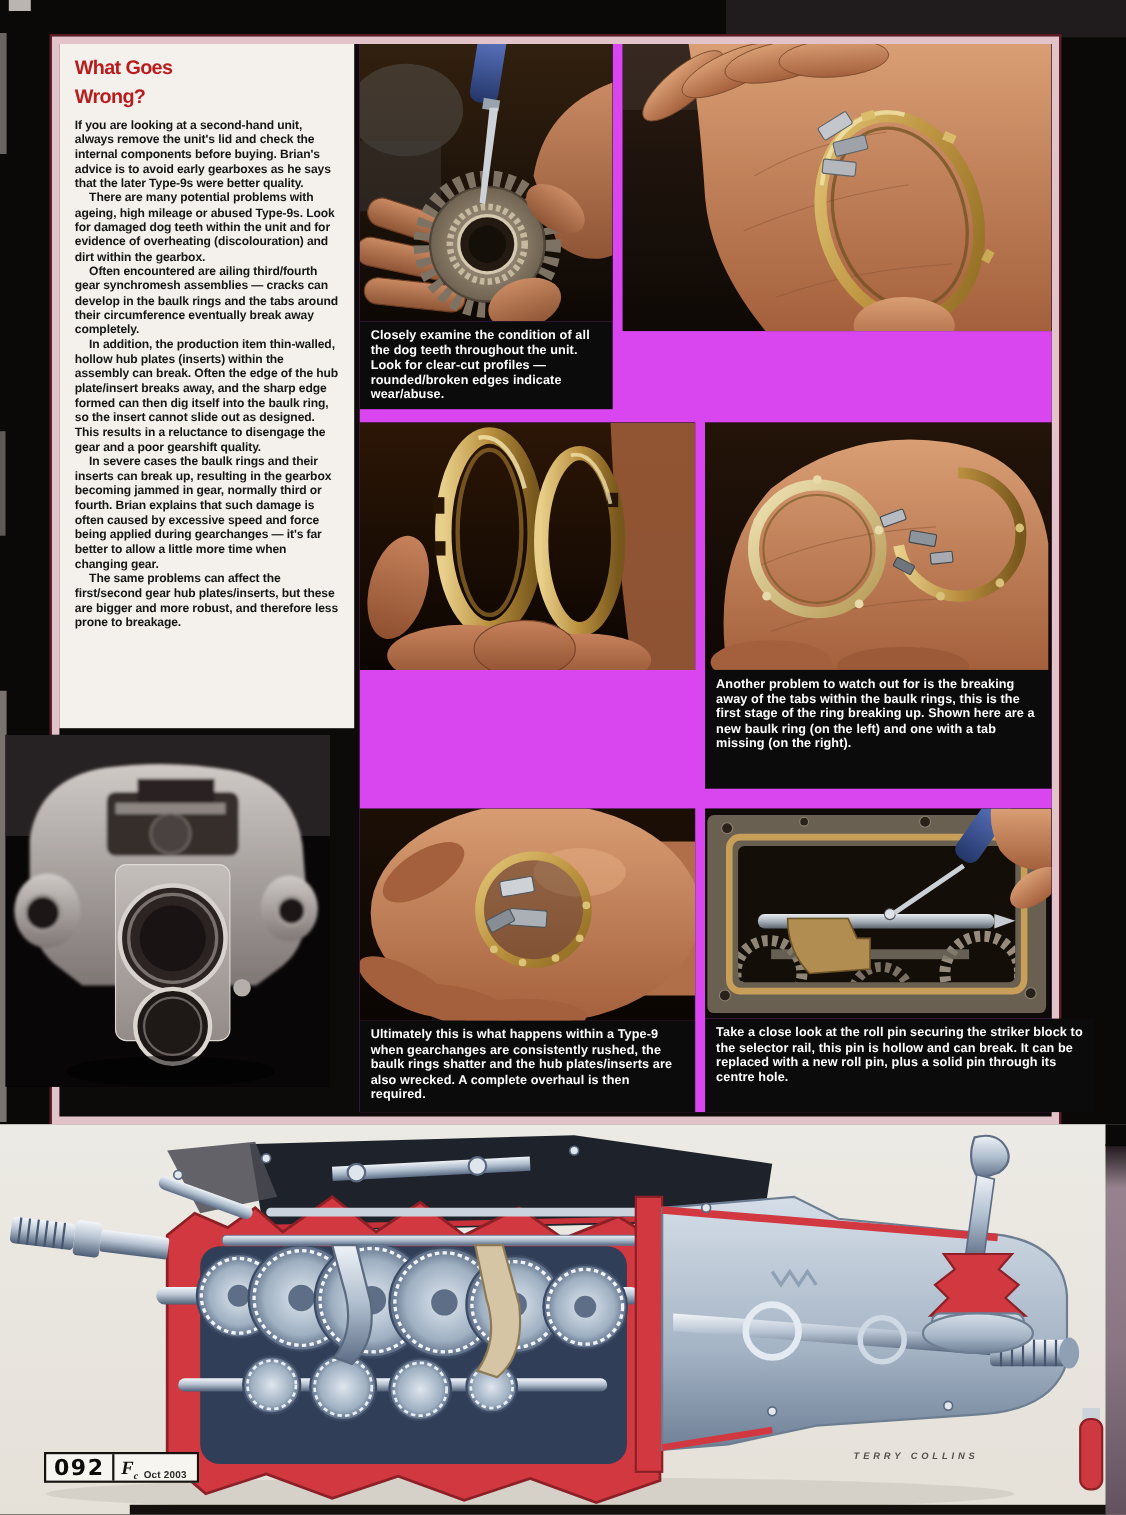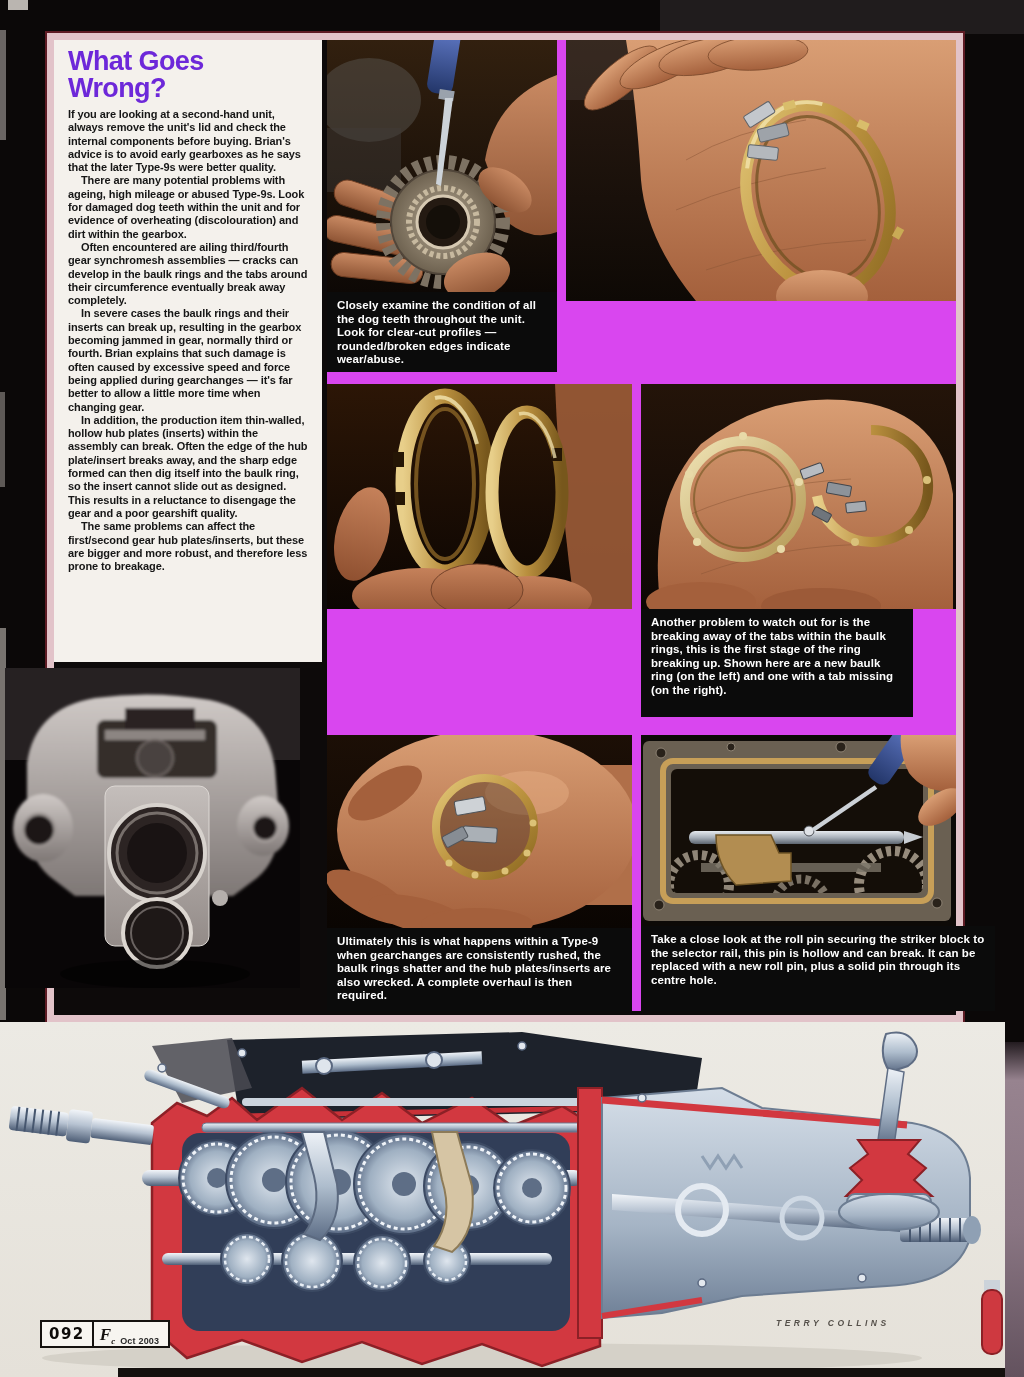--- a/index.html
+++ b/index.html
@@ -23,22 +23,22 @@
     border:7px solid #e2c3c9;outline:2px solid #5e1b24;
     background:#0d0a0a;
   }
 
   
   .intro{
     left:0;top:0;width:268px;height:622px;background:#f4f1ec;
     box-sizing:border-box;padding:5px 12px 0 14px;overflow:hidden;
   }
   .intro h1{
-    margin:3px 0 6px 0;font-size:27px;line-height:27px;letter-spacing:-0.6px;
-    font-weight:bold;color:#6d28d9;
+    margin:3px 0 6px 0;font-size:18px;line-height:27px;letter-spacing:-0.6px;
+    font-weight:bold;color:#b91c1c;
   }
   .intro h1 span{display:block;}
   .intro p{
     margin:0;font-size:11px;font-weight:bold;line-height:13.3px;
     letter-spacing:-0.1px;color:#161616;text-indent:13px;
   }
   .intro p.first{text-indent:0;}
 
   
   .grid{left:273px;top:0;width:629px;height:971px;background:#d946ef;}
@@ -49,21 +49,21 @@
     font-weight:bold;font-size:11.5px;line-height:13.6px;
     box-sizing:border-box;padding:7px 9px 0 10px;letter-spacing:0.1px;
   }
   .p1{left:0;top:0;width:230px;height:252px;}
   .c1{left:0;top:252px;width:230px;height:80px;}
   .p2{left:239px;top:0;width:390px;height:261px;}
   .c2{left:239px;top:261px;width:390px;height:74px;}
   .p3{left:0;top:344px;width:305px;height:225px;}
   .c3{left:0;top:569px;width:305px;height:114px;}
   .p4{left:314px;top:344px;width:315px;height:225px;}
-  .c4{left:314px;top:569px;width:272px;height:108px;}
+  .c4{left:314px;top:569px;width:315px;height:108px;}
   .p5{left:0;top:695px;width:305px;height:193px;}
   .c5{left:0;top:888px;width:305px;height:83px;}
   .p6{left:314px;top:695px;width:315px;height:191px;}
   .c6{left:314px;top:886px;width:354px;height:85px;}
 
   
   .bell{left:5px;top:668px;width:295px;height:320px;z-index:6;background:#090607;}
   .bell svg{display:block;width:100%;height:100%;}
 
   
@@ -80,21 +80,21 @@
     background:linear-gradient(180deg,#1d161a,#97838f 12%,#8a7683 55%,#63525e);
   }
   .corner-dark{position:absolute;left:1005px;top:0;width:19px;height:20px;background:#0b0808;}
 
   
   .badge{
     position:absolute;left:40px;top:298px;display:flex;align-items:stretch;
     border:2px solid #15120f;background:#f7f5f0;height:24px;
   }
   .badge-num{
-    font-weight:bold;font-size:15px;line-height:24px;padding:0 7px;
+    font-weight:bold;font-size:20px;line-height:24px;padding:0 7px;
     letter-spacing:1.5px;border-right:2px solid #15120f;color:#0d0b09;
     font-family:"DejaVu Sans",sans-serif;
   }
   .badge-right{display:flex;align-items:flex-end;padding:0 9px 0 6px;gap:5px;}
   .badge-logo{font-family:"Liberation Serif",serif;font-style:italic;font-weight:bold;font-size:17px;color:#14110e;line-height:1;}
   .badge-logo sub{font-size:9px;}
   .badge-date{font-size:9px;color:#2a2a2a;letter-spacing:0.2px;font-weight:bold;}
 </style>
 </head>
 <body>
@@ -108,22 +108,22 @@
 <div class="abs frame">
 
   <section class="abs intro">
     <h1>
       <span>What Goes</span>
       <span>Wrong?</span>
     </h1>
     <p class="first">If you are looking at a second-hand unit, always remove the unit's lid and check the internal components before buying. Brian's advice is to avoid early gearboxes as he says that the later Type-9s were better quality.</p>
     <p>There are many potential problems with ageing, high mileage or abused Type-9s. Look for damaged dog teeth within the unit and for evidence of overheating (discolouration) and dirt within the gearbox.</p>
     <p>Often encountered are ailing third/fourth gear synchromesh assemblies — cracks can develop in the baulk rings and the tabs around their circumference eventually break away completely.</p>
+    <p>In addition, the production item thin-walled, hollow hub plates (inserts) within the assembly can break. Often the edge of the hub plate/insert breaks away, and the sharp edge formed can then dig itself into the baulk ring, so the insert cannot slide out as designed. This results in a reluctance to disengage the gear and a poor gearshift quality.</p>
     <p>In severe cases the baulk rings and their inserts can break up, resulting in the gearbox becoming jammed in gear, normally third or fourth. Brian explains that such damage is often caused by excessive speed and force being applied during gearchanges — it's far better to allow a little more time when changing gear.</p>
-    <p>In addition, the production item thin-walled, hollow hub plates (inserts) within the assembly can break. Often the edge of the hub plate/insert breaks away, and the sharp edge formed can then dig itself into the baulk ring, so the insert cannot slide out as designed. This results in a reluctance to disengage the gear and a poor gearshift quality.</p>
     <p>The same problems can affect the first/second gear hub plates/inserts, but these are bigger and more robust, and therefore less prone to breakage.</p>
   </section>
 
   <div class="abs grid">
 
     <div class="ph p1">
       <svg viewBox="0 0 230 252">
         <defs>
           <linearGradient id="p1bg" x1="0" y1="0" x2="0" y2="1">
               <stop offset="0" stop-color="#32200f"></stop>

